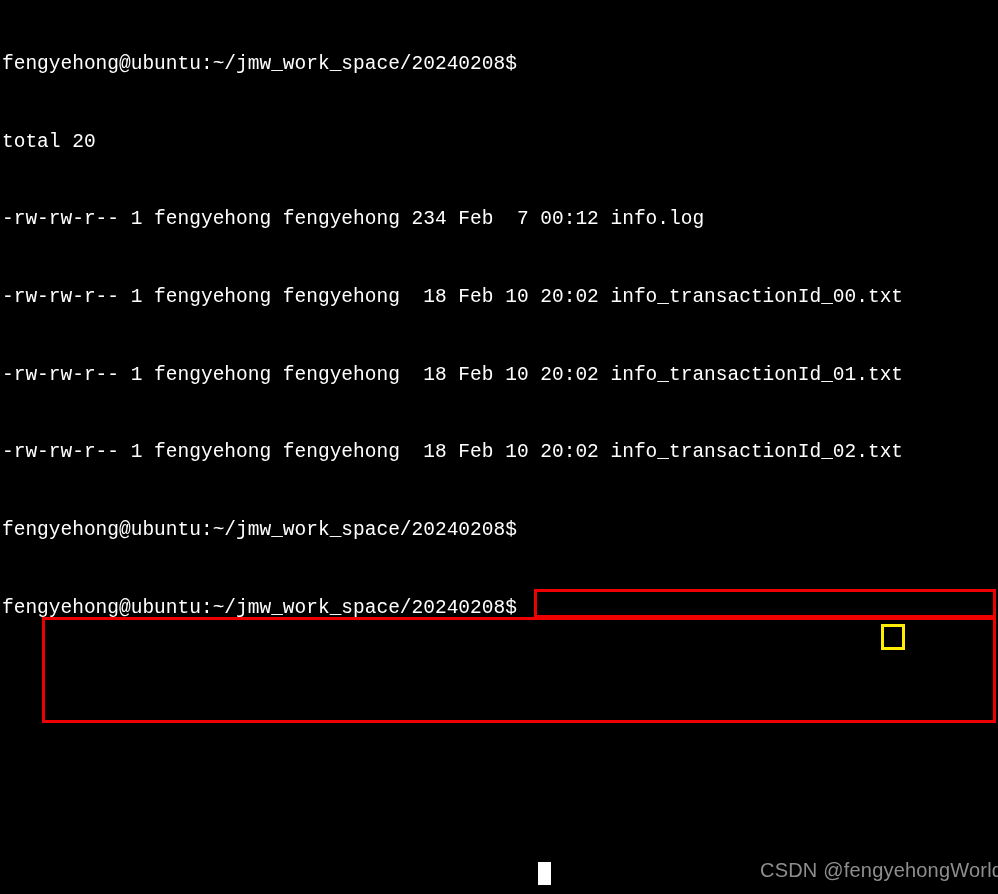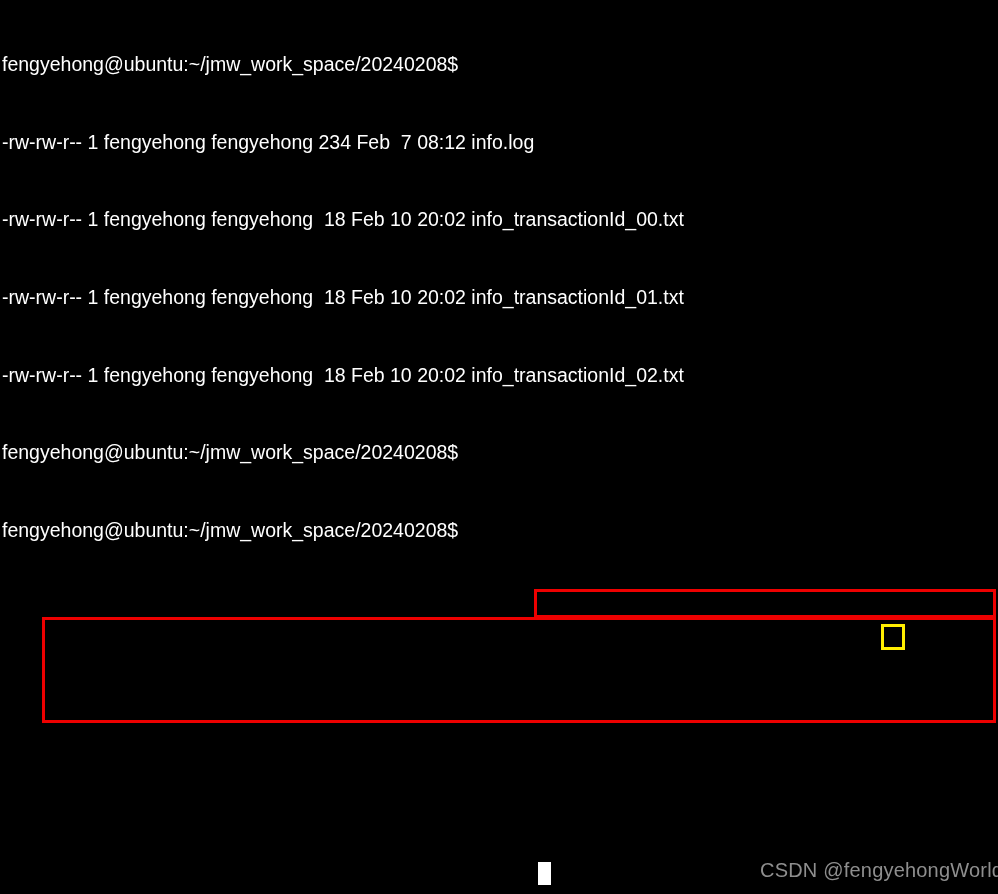--- a/index.html
+++ b/index.html
@@ -15,21 +15,21 @@
     font-family: "DejaVu Sans Mono", "Liberation Mono", monospace;
   }
   #terminal {
     position: absolute;
     left: 0;
     top: 0;
     width: 998px;
     height: 894px;
     background: #000000;
     color: #ffffff;
-    font-family: Liberation Sans, sans-serif;
+    font-family: Liberation Mono, monospace;
     font-size: 19.5px;
     line-height: 25.9px;
     white-space: pre;
     letter-spacing: 0px;
     padding: 0;
     box-sizing: border-box;
   }
   .line {
     height: 25.9px;
     white-space: pre;
@@ -85,21 +85,22 @@
     font-size: 20px;
     letter-spacing: 0.2px;
     white-space: pre;
   }
 </style>
 </head>
 <body>
 
 <div id="terminal">
   <div class="line">fengyehong@ubuntu:~/jmw_work_space/20240208$</div>
-  <div class="line">-rw-rw-r-- 1 fengyehong fengyehong 234 Feb  7 08:12 info.log</div>
+  <div class="line">total 20</div>
+  <div class="line">-rw-rw-r-- 1 fengyehong fengyehong 234 Feb  7 00:12 info.log</div>
   <div class="line">-rw-rw-r-- 1 fengyehong fengyehong  18 Feb 10 20:02 info_transactionId_00.txt</div>
   <div class="line">-rw-rw-r-- 1 fengyehong fengyehong  18 Feb 10 20:02 info_transactionId_01.txt</div>
   <div class="line">-rw-rw-r-- 1 fengyehong fengyehong  18 Feb 10 20:02 info_transactionId_02.txt</div>
   <div class="line">fengyehong@ubuntu:~/jmw_work_space/20240208$</div>
   <div class="line">fengyehong@ubuntu:~/jmw_work_space/20240208$</div>
   
   
   
   
   

